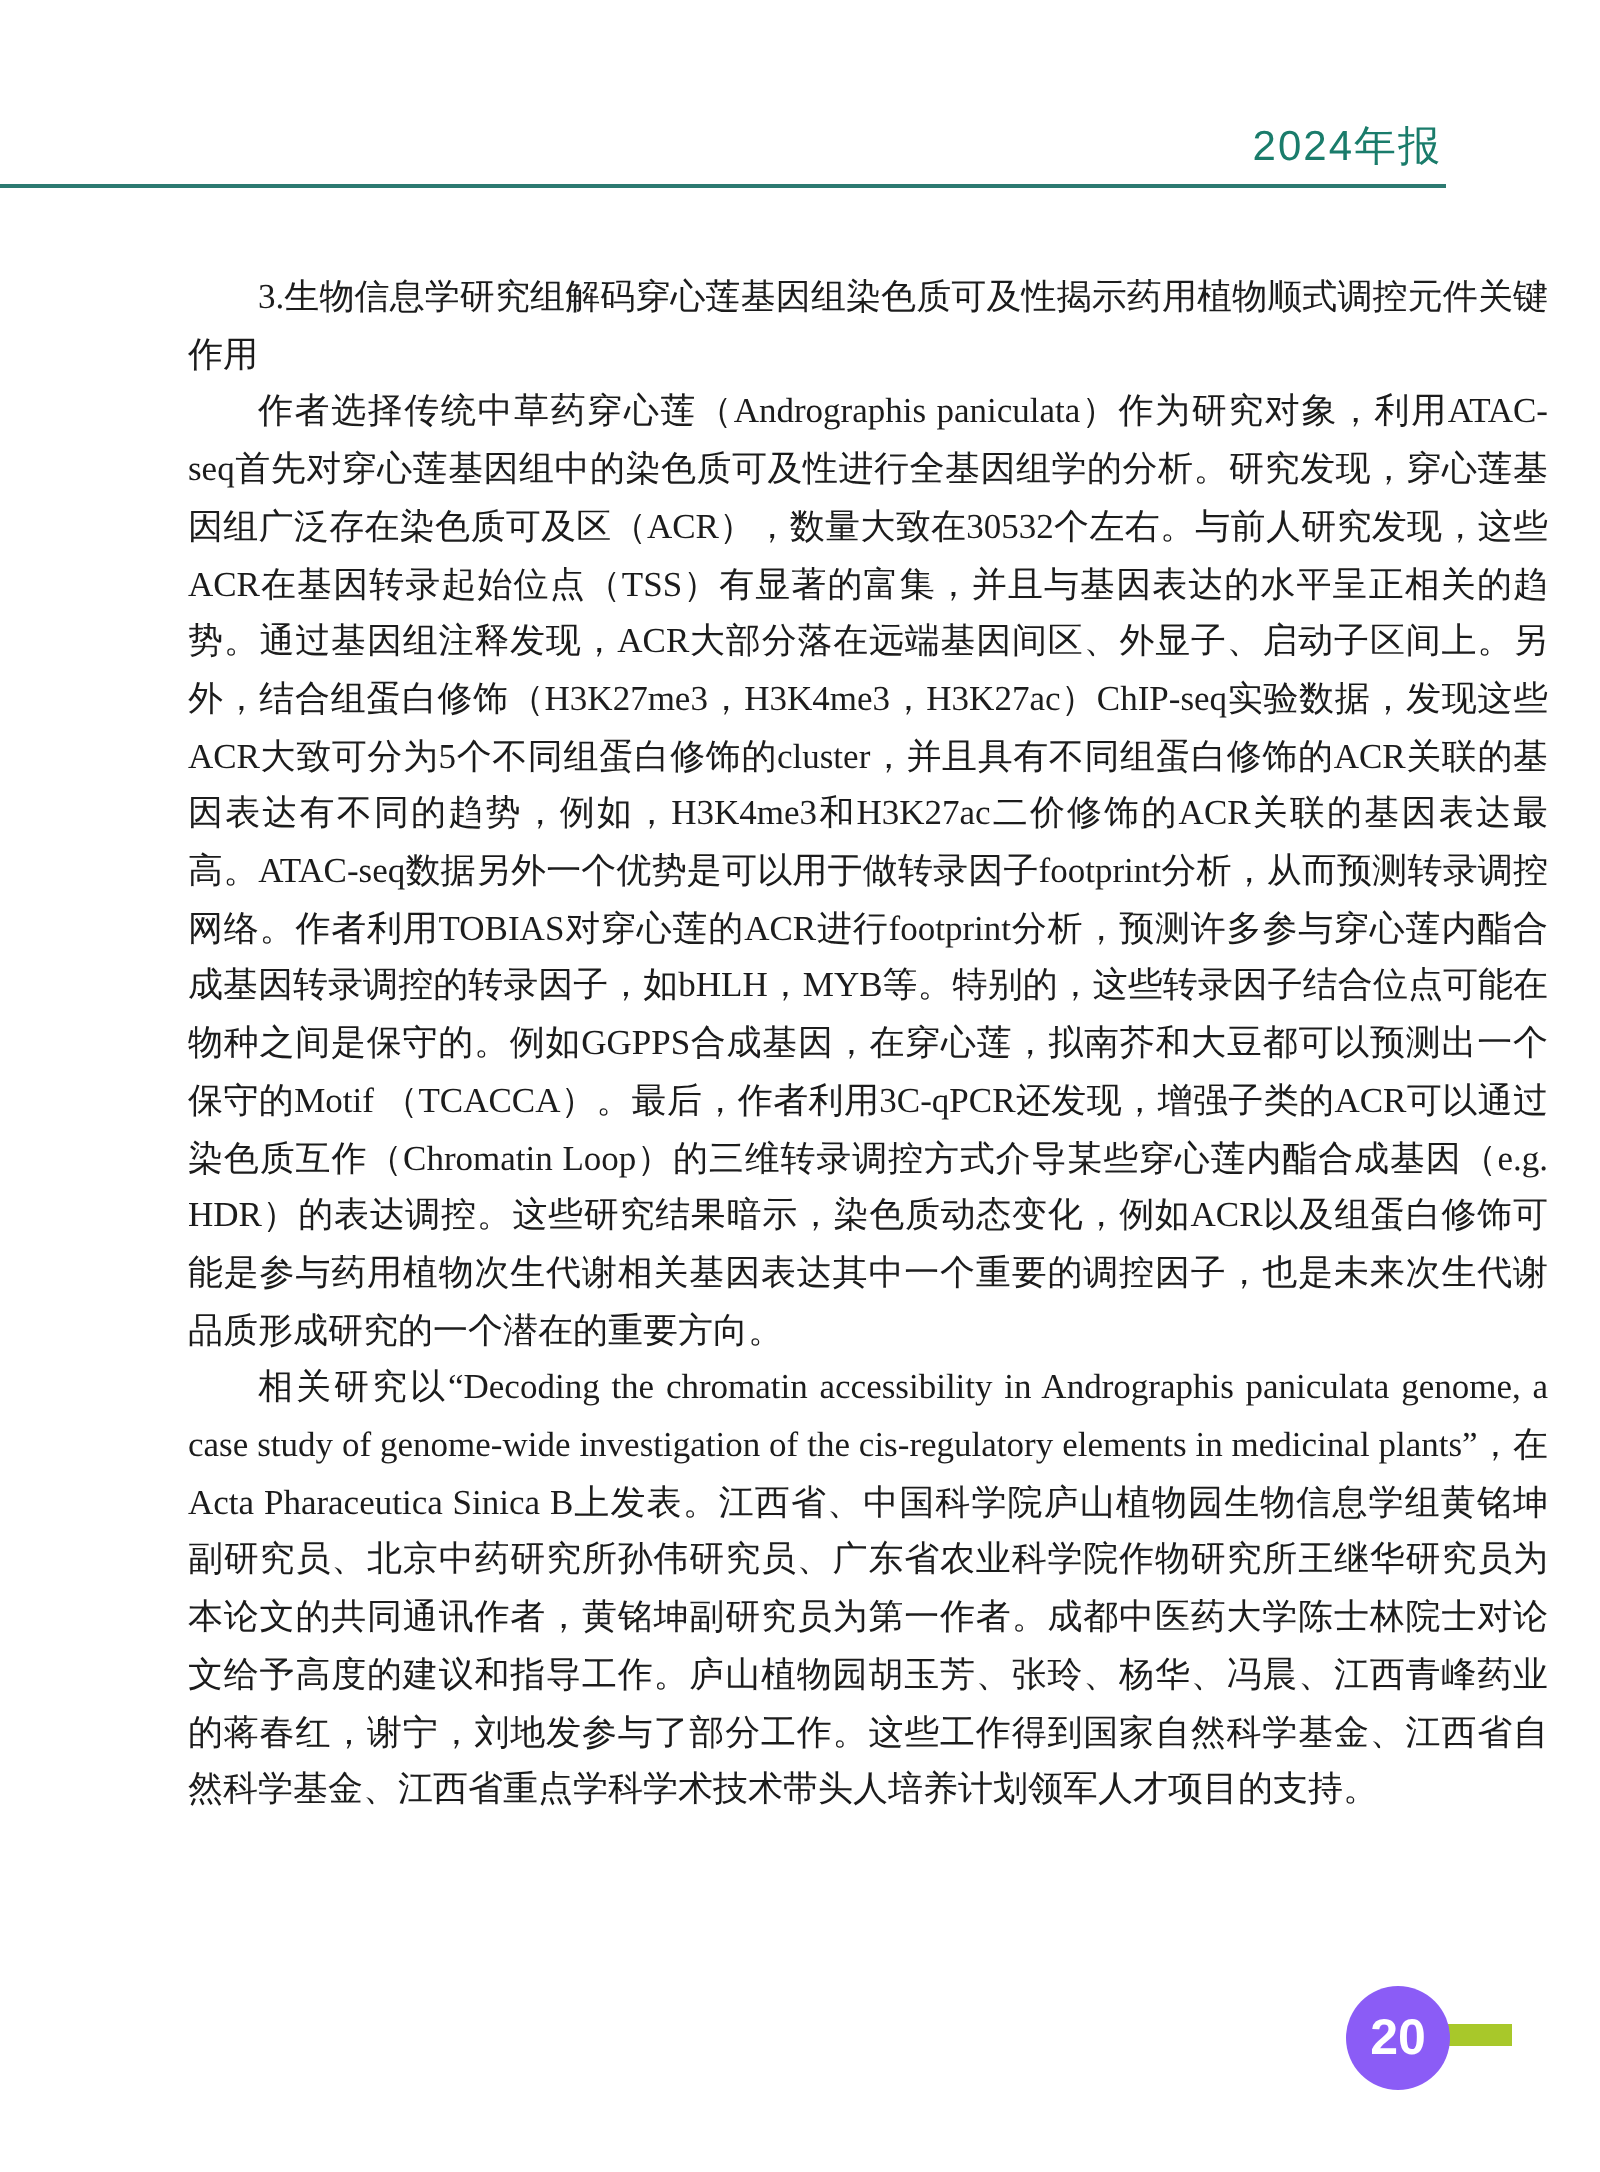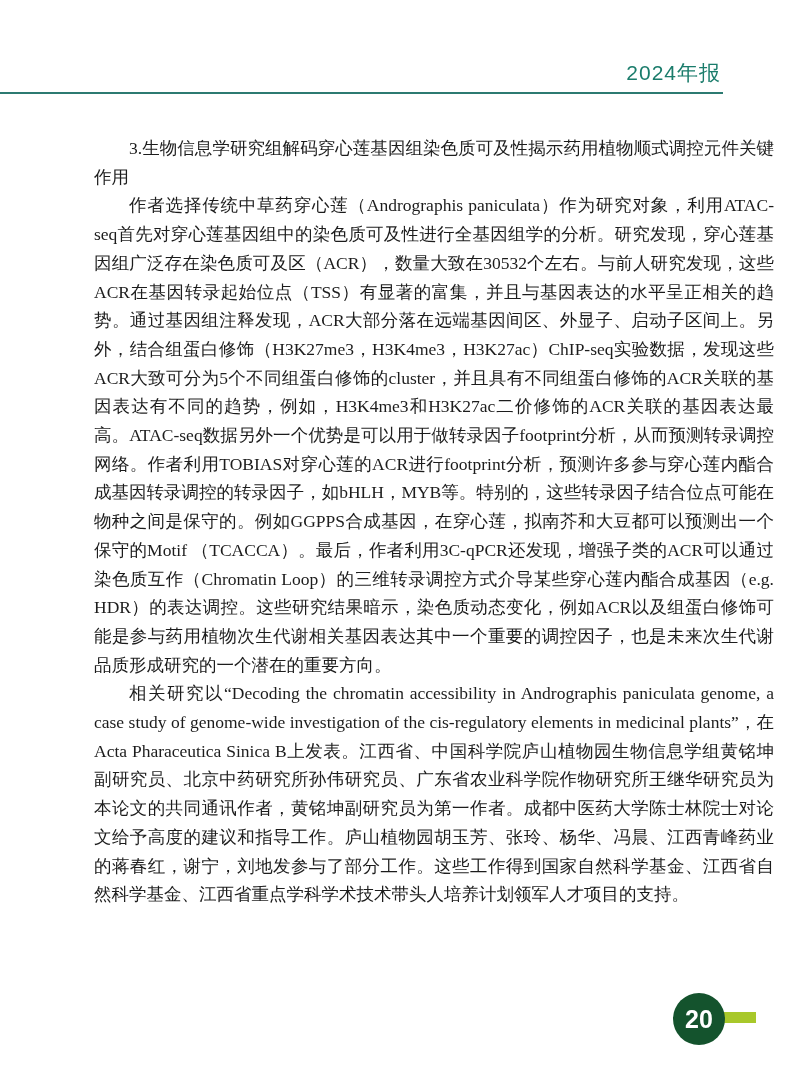--- a/index.html
+++ b/index.html
@@ -64,21 +64,21 @@
     background: #a8c82a;
     z-index: 1;
   }
   .page-circle {
     position: absolute;
     left: 673px;
     top: 993px;
     width: 52px;
     height: 52px;
     border-radius: 50%;
-    background: #14532d;
+    background: #8b5cf6;
     z-index: 2;
     display: flex;
     align-items: center;
     justify-content: center;
     color: #ffffff;
     font-family: "Liberation Sans", sans-serif;
     font-weight: bold;
     font-size: 25px;
   }
 </style>

